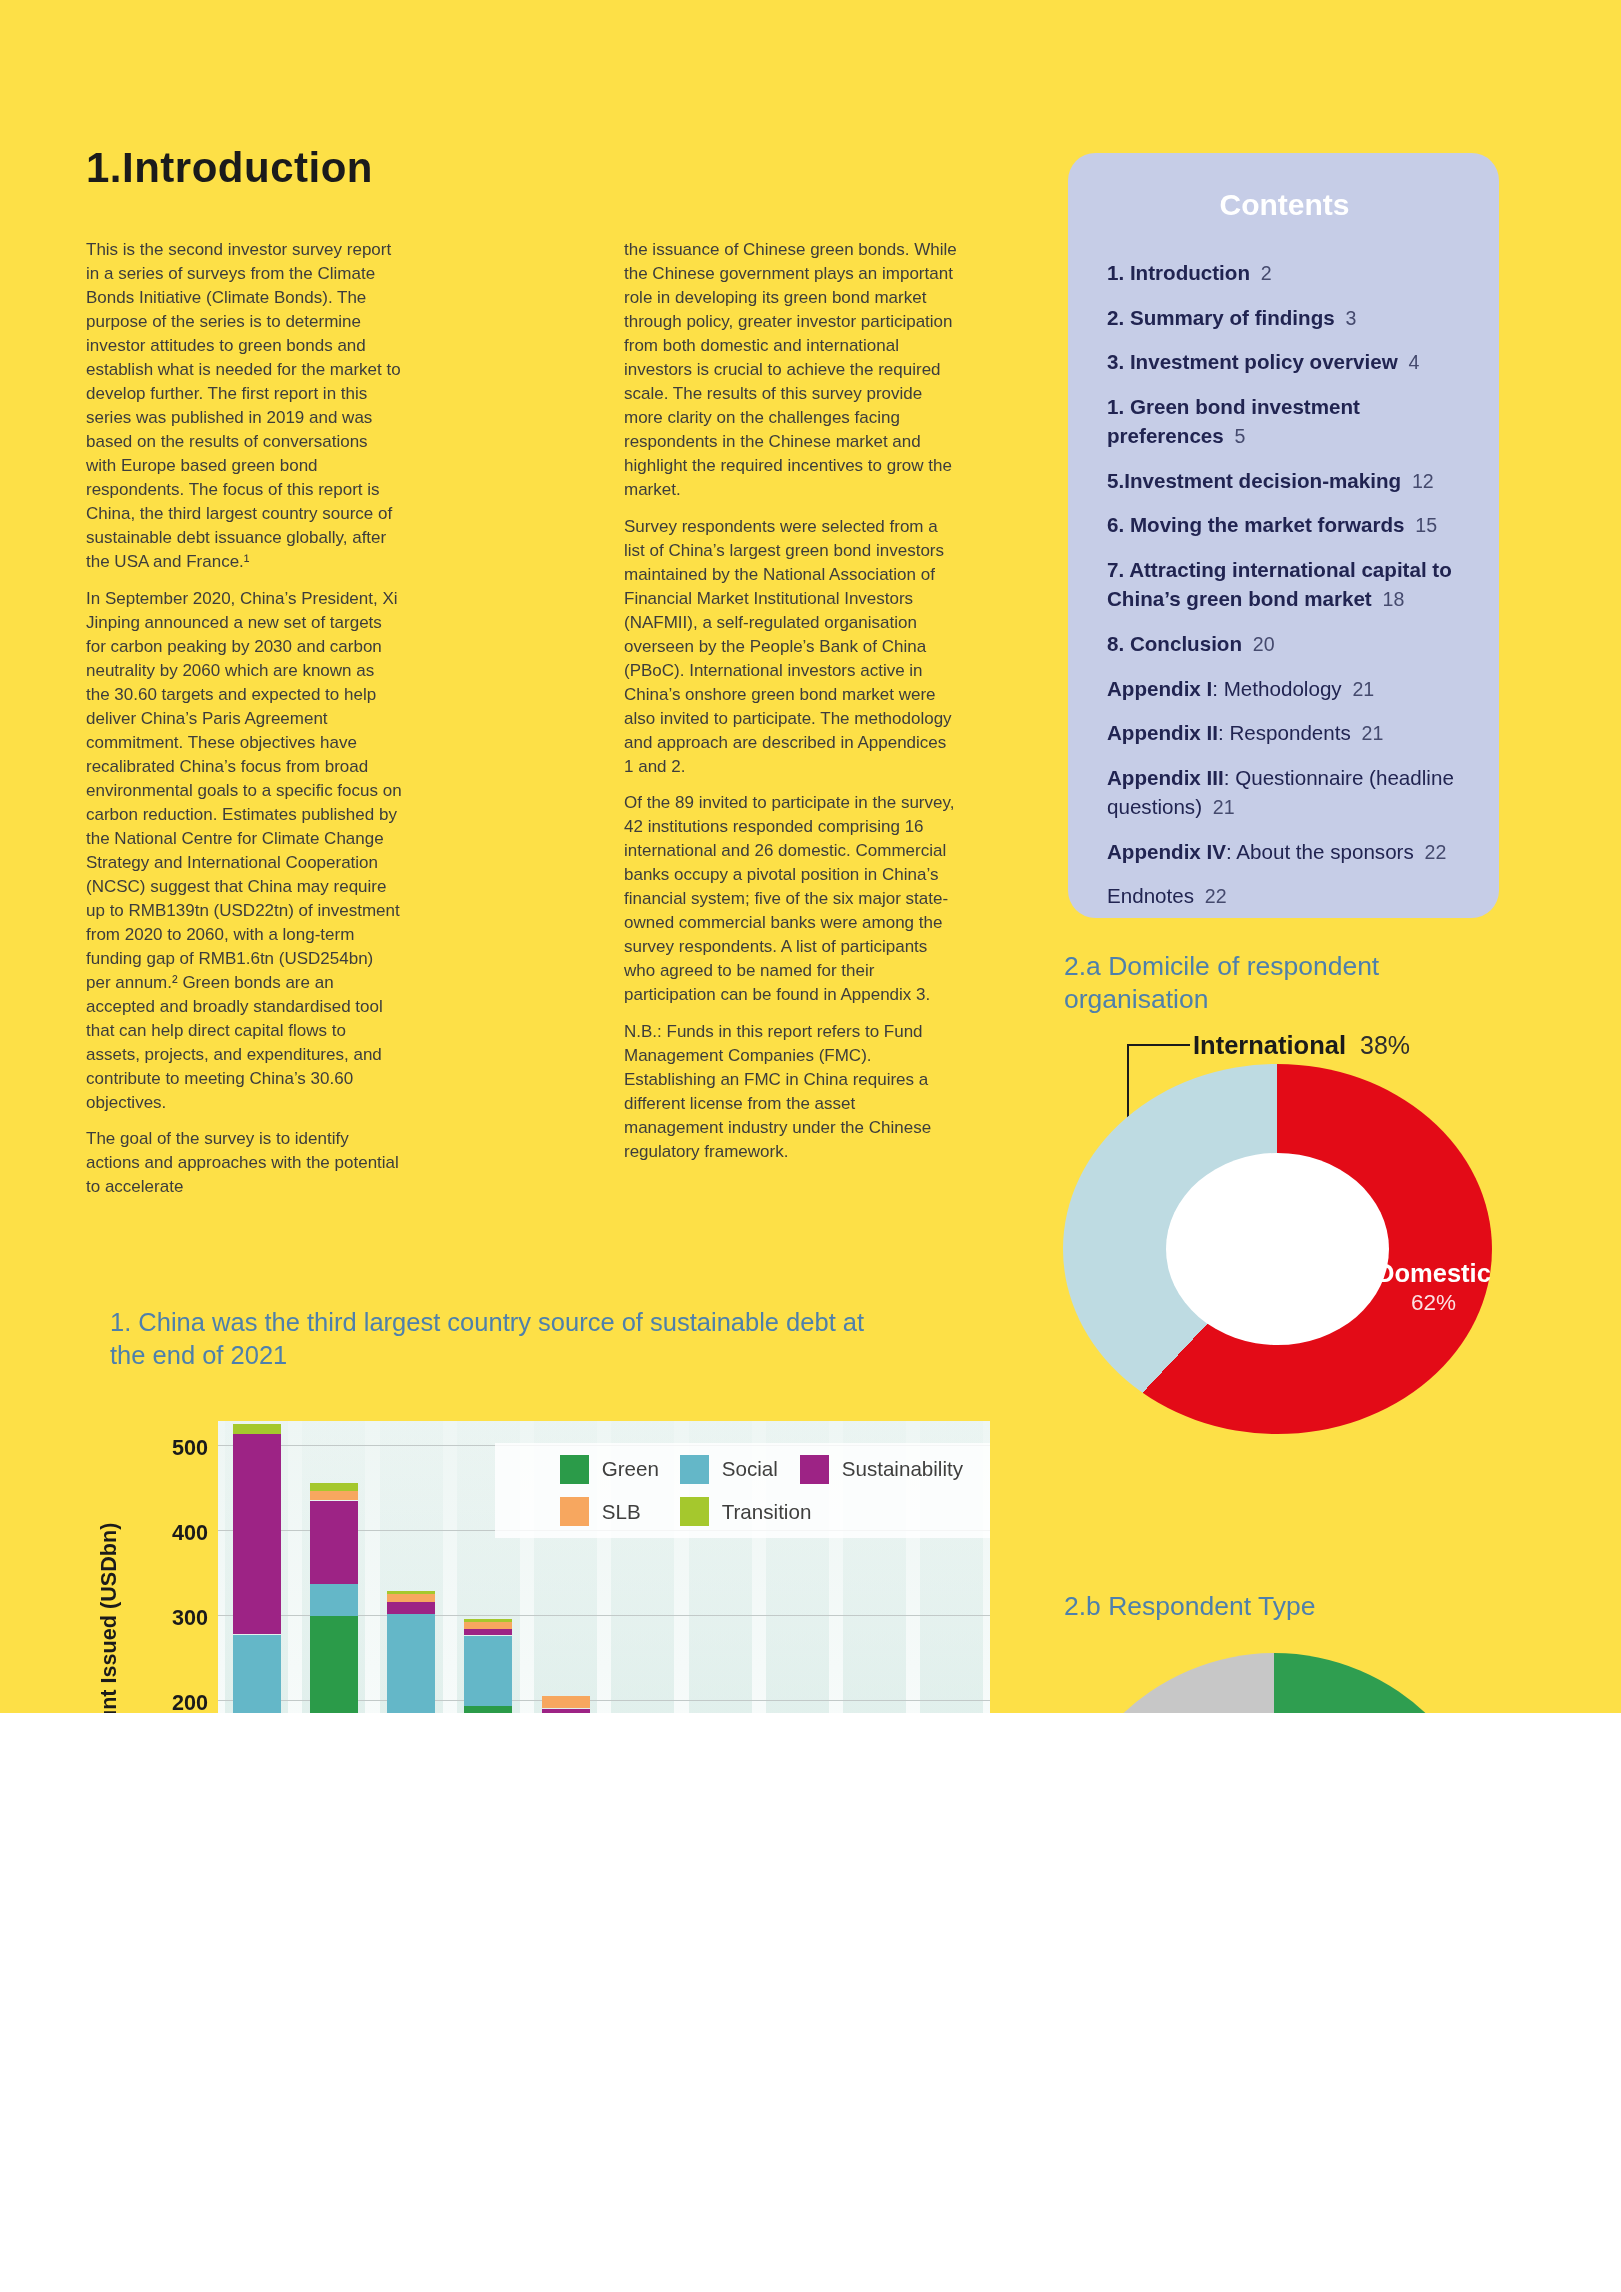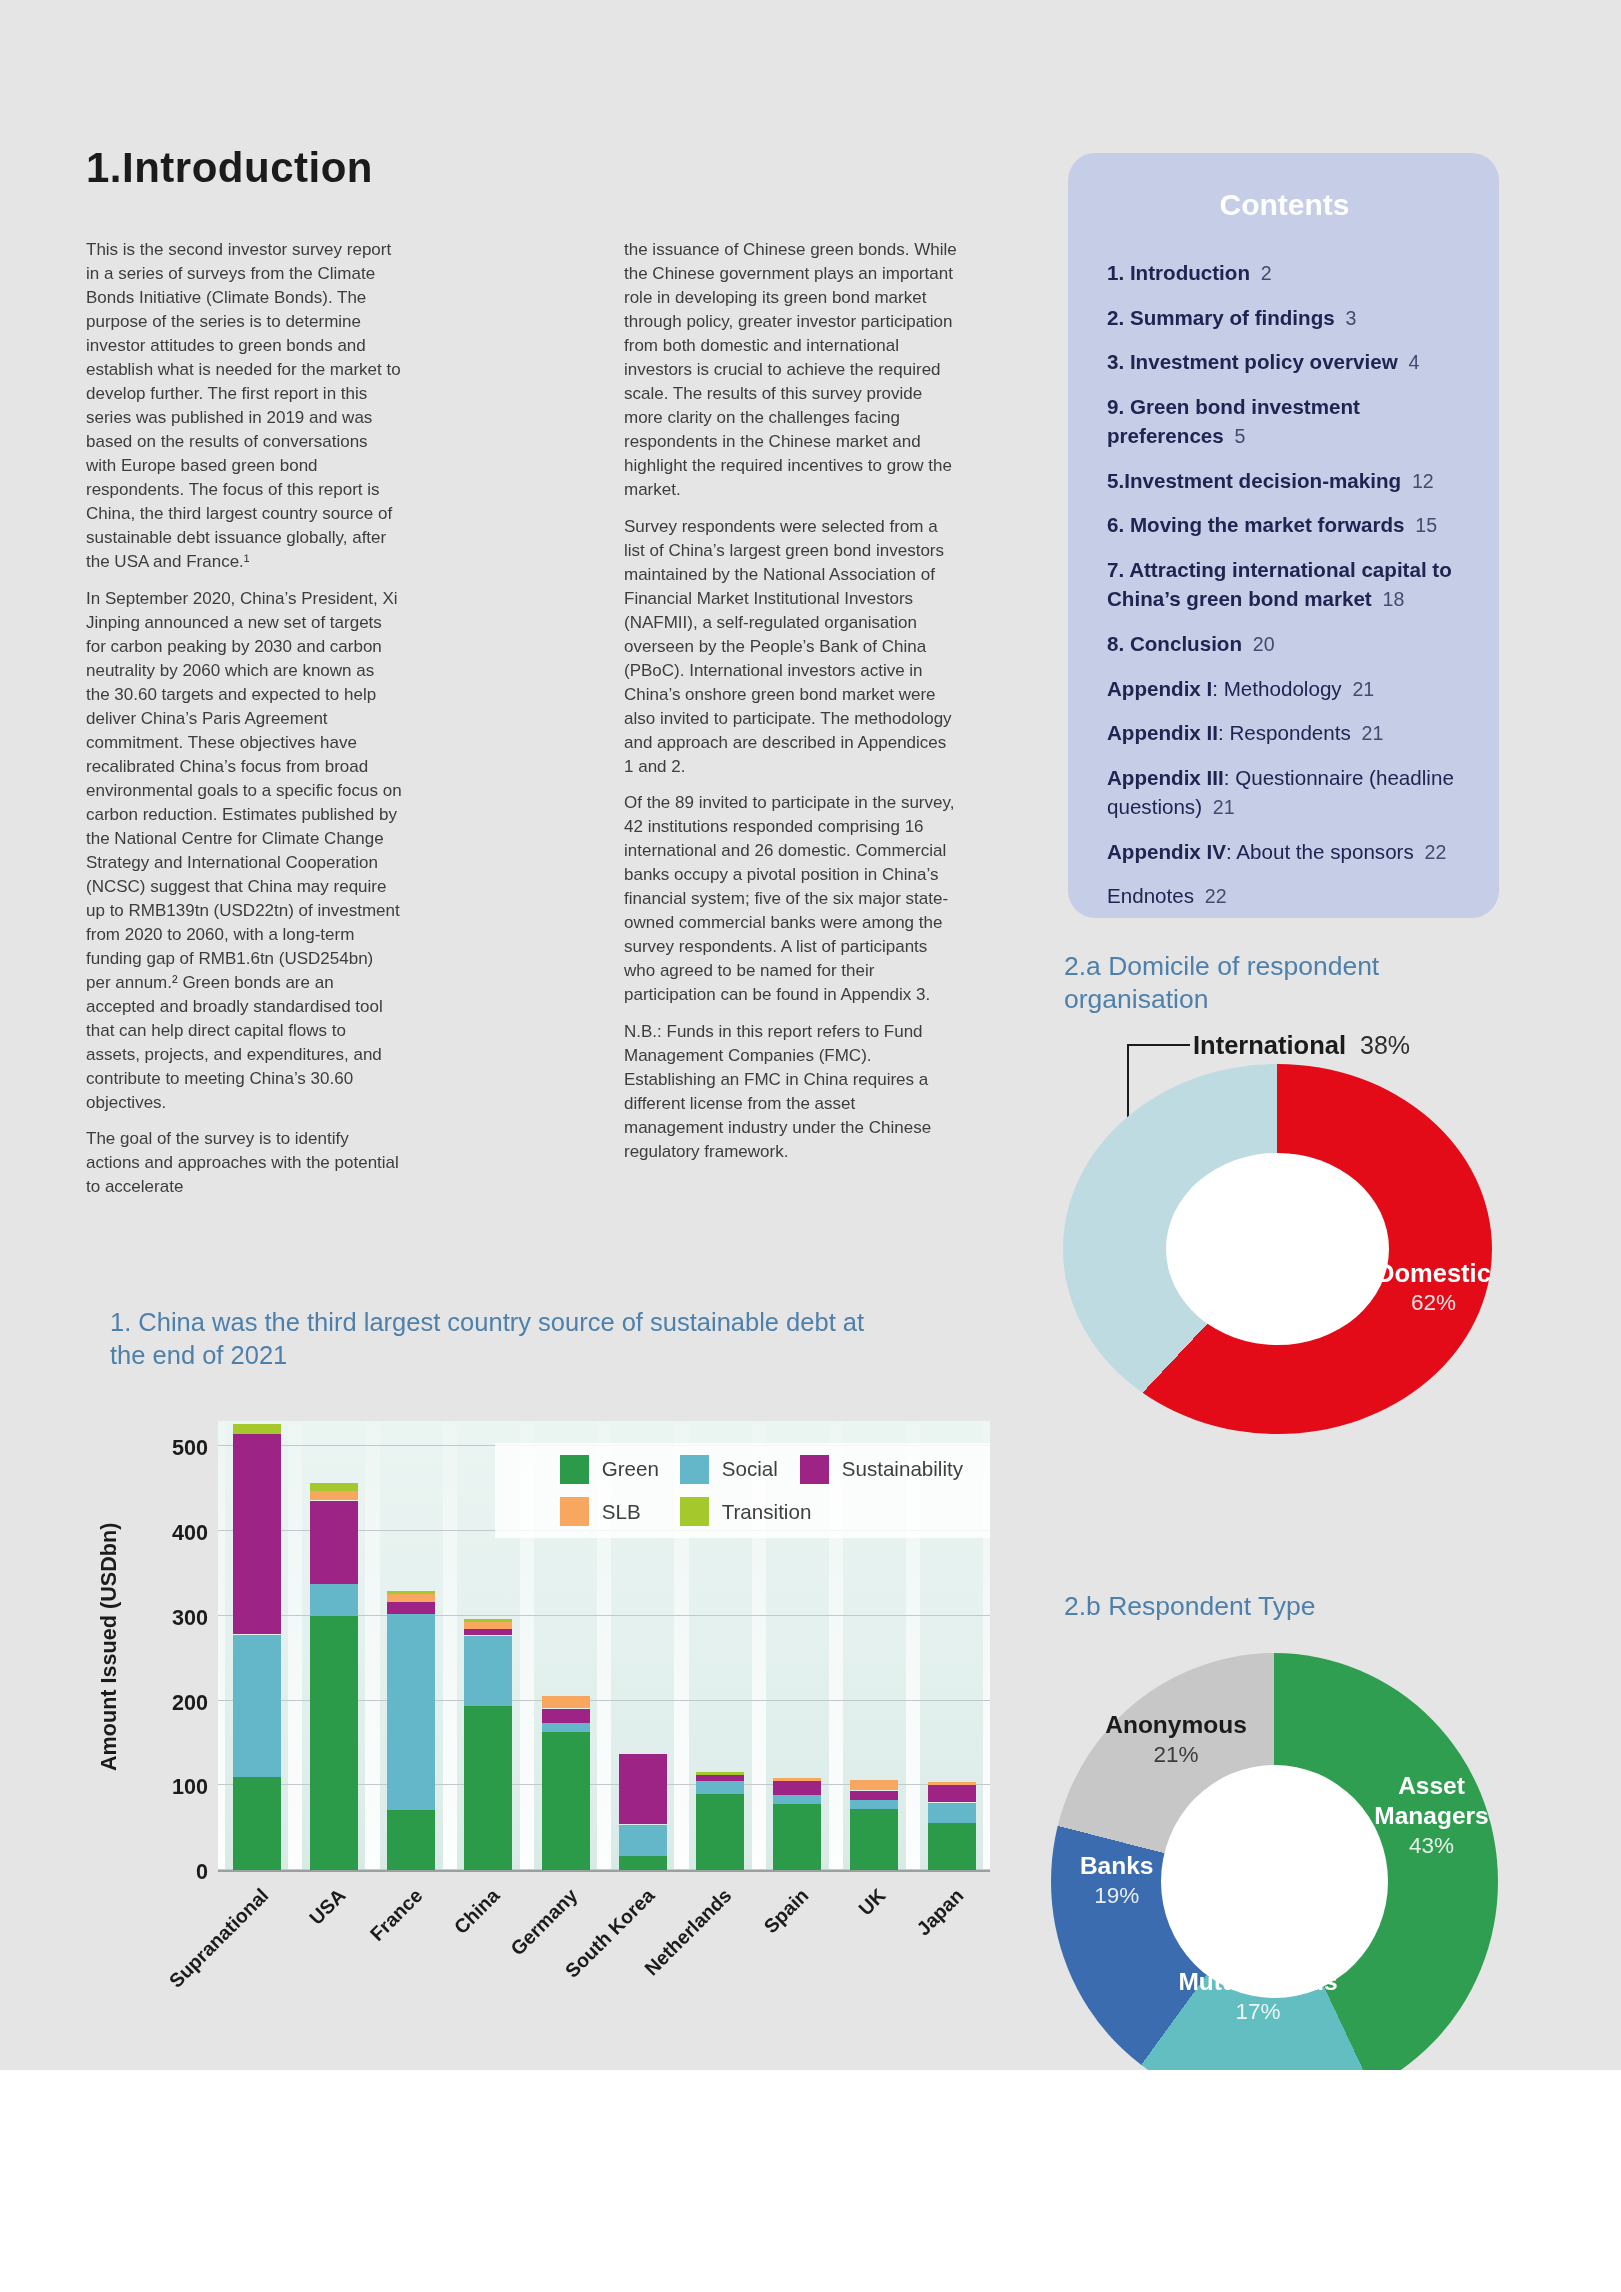--- a/index.html
+++ b/index.html
@@ -1,18 +1,18 @@
 <!DOCTYPE html>
 <html><head>
 <meta charset="utf-8">
 <style>
   * { margin:0; padding:0; box-sizing:border-box; }
   html,body { background:#ffffff; }
   body { font-family:"Liberation Sans", sans-serif; }
-  #page { position:relative; width:1621px; height:2070px; background:#e5e5e5; overflow:hidden; margin:0 auto; }
+  #page { position:relative; width:1621px; height:1713px; background:#fde047; overflow:hidden; margin:0 auto; }
 
   
   .page-title { position:absolute; left:86px; top:144px; font-size:42px; font-weight:bold; color:#1b1b1b; letter-spacing:0.5px; }
   .col { position:absolute; top:238px; font-size:17px; line-height:24px; color:#3d3d3c; }
   #col1 { left:86px;  width:316px; }
   #col2 { left:624px; width:333px; }
   .col p { margin-bottom:12.7px; }
 
   
   #contents { position:absolute; left:1068px; top:153px; width:431px; height:765px;
@@ -90,21 +90,21 @@
     <p>Survey respondents were selected from a list of China’s largest green bond investors maintained by the National Association of Financial Market Institutional Investors (NAFMII), a self-regulated organisation overseen by the People’s Bank of China (PBoC). International investors active in China’s onshore green bond market were also invited to participate. The methodology and approach are described in Appendices 1 and 2.</p>
     <p>Of the 89 invited to participate in the survey, 42 institutions responded comprising 16 international and 26 domestic. Commercial banks occupy a pivotal position in China’s financial system; five of the six major state-owned commercial banks were among the survey respondents. A list of participants who agreed to be named for their participation can be found in Appendix 3.</p>
     <p>N.B.: Funds in this report refers to Fund Management Companies (FMC). Establishing an FMC in China requires a different license from the asset management industry under the Chinese regulatory framework.</p>
   </div>
 
   <div id="contents">
     <div class="toc-title">Contents</div>
     <div class="toc-item"><span class="toc-bold">1. Introduction</span><span></span><span class="toc-page">2</span></div>
     <div class="toc-item"><span class="toc-bold">2. Summary of findings</span><span></span><span class="toc-page">3</span></div>
     <div class="toc-item"><span class="toc-bold">3. Investment policy overview</span><span></span><span class="toc-page">4</span></div>
-    <div class="toc-item"><span class="toc-bold">9. Green bond investment preferences</span><span></span><span class="toc-page">5</span></div>
+    <div class="toc-item"><span class="toc-bold">1. Green bond investment preferences</span><span></span><span class="toc-page">5</span></div>
     <div class="toc-item"><span class="toc-bold">5.Investment decision-making</span><span></span><span class="toc-page">12</span></div>
     <div class="toc-item"><span class="toc-bold">6. Moving the market forwards</span><span></span><span class="toc-page">15</span></div>
     <div class="toc-item"><span class="toc-bold">7. Attracting international capital to China’s green bond market</span><span></span><span class="toc-page">18</span></div>
     <div class="toc-item"><span class="toc-bold">8. Conclusion</span><span></span><span class="toc-page">20</span></div>
     <div class="toc-item"><span class="toc-bold">Appendix I</span><span>: Methodology</span><span class="toc-page">21</span></div>
     <div class="toc-item"><span class="toc-bold">Appendix II</span><span>: Respondents</span><span class="toc-page">21</span></div>
     <div class="toc-item"><span class="toc-bold">Appendix III</span><span>: Questionnaire (headline questions)</span><span class="toc-page">21</span></div>
     <div class="toc-item"><span class="toc-bold">Appendix IV</span><span>: About the sponsors</span><span class="toc-page">22</span></div>
     <div class="toc-item"><span class="toc-bold"></span><span>Endnotes</span><span class="toc-page">22</span></div>
   </div>

